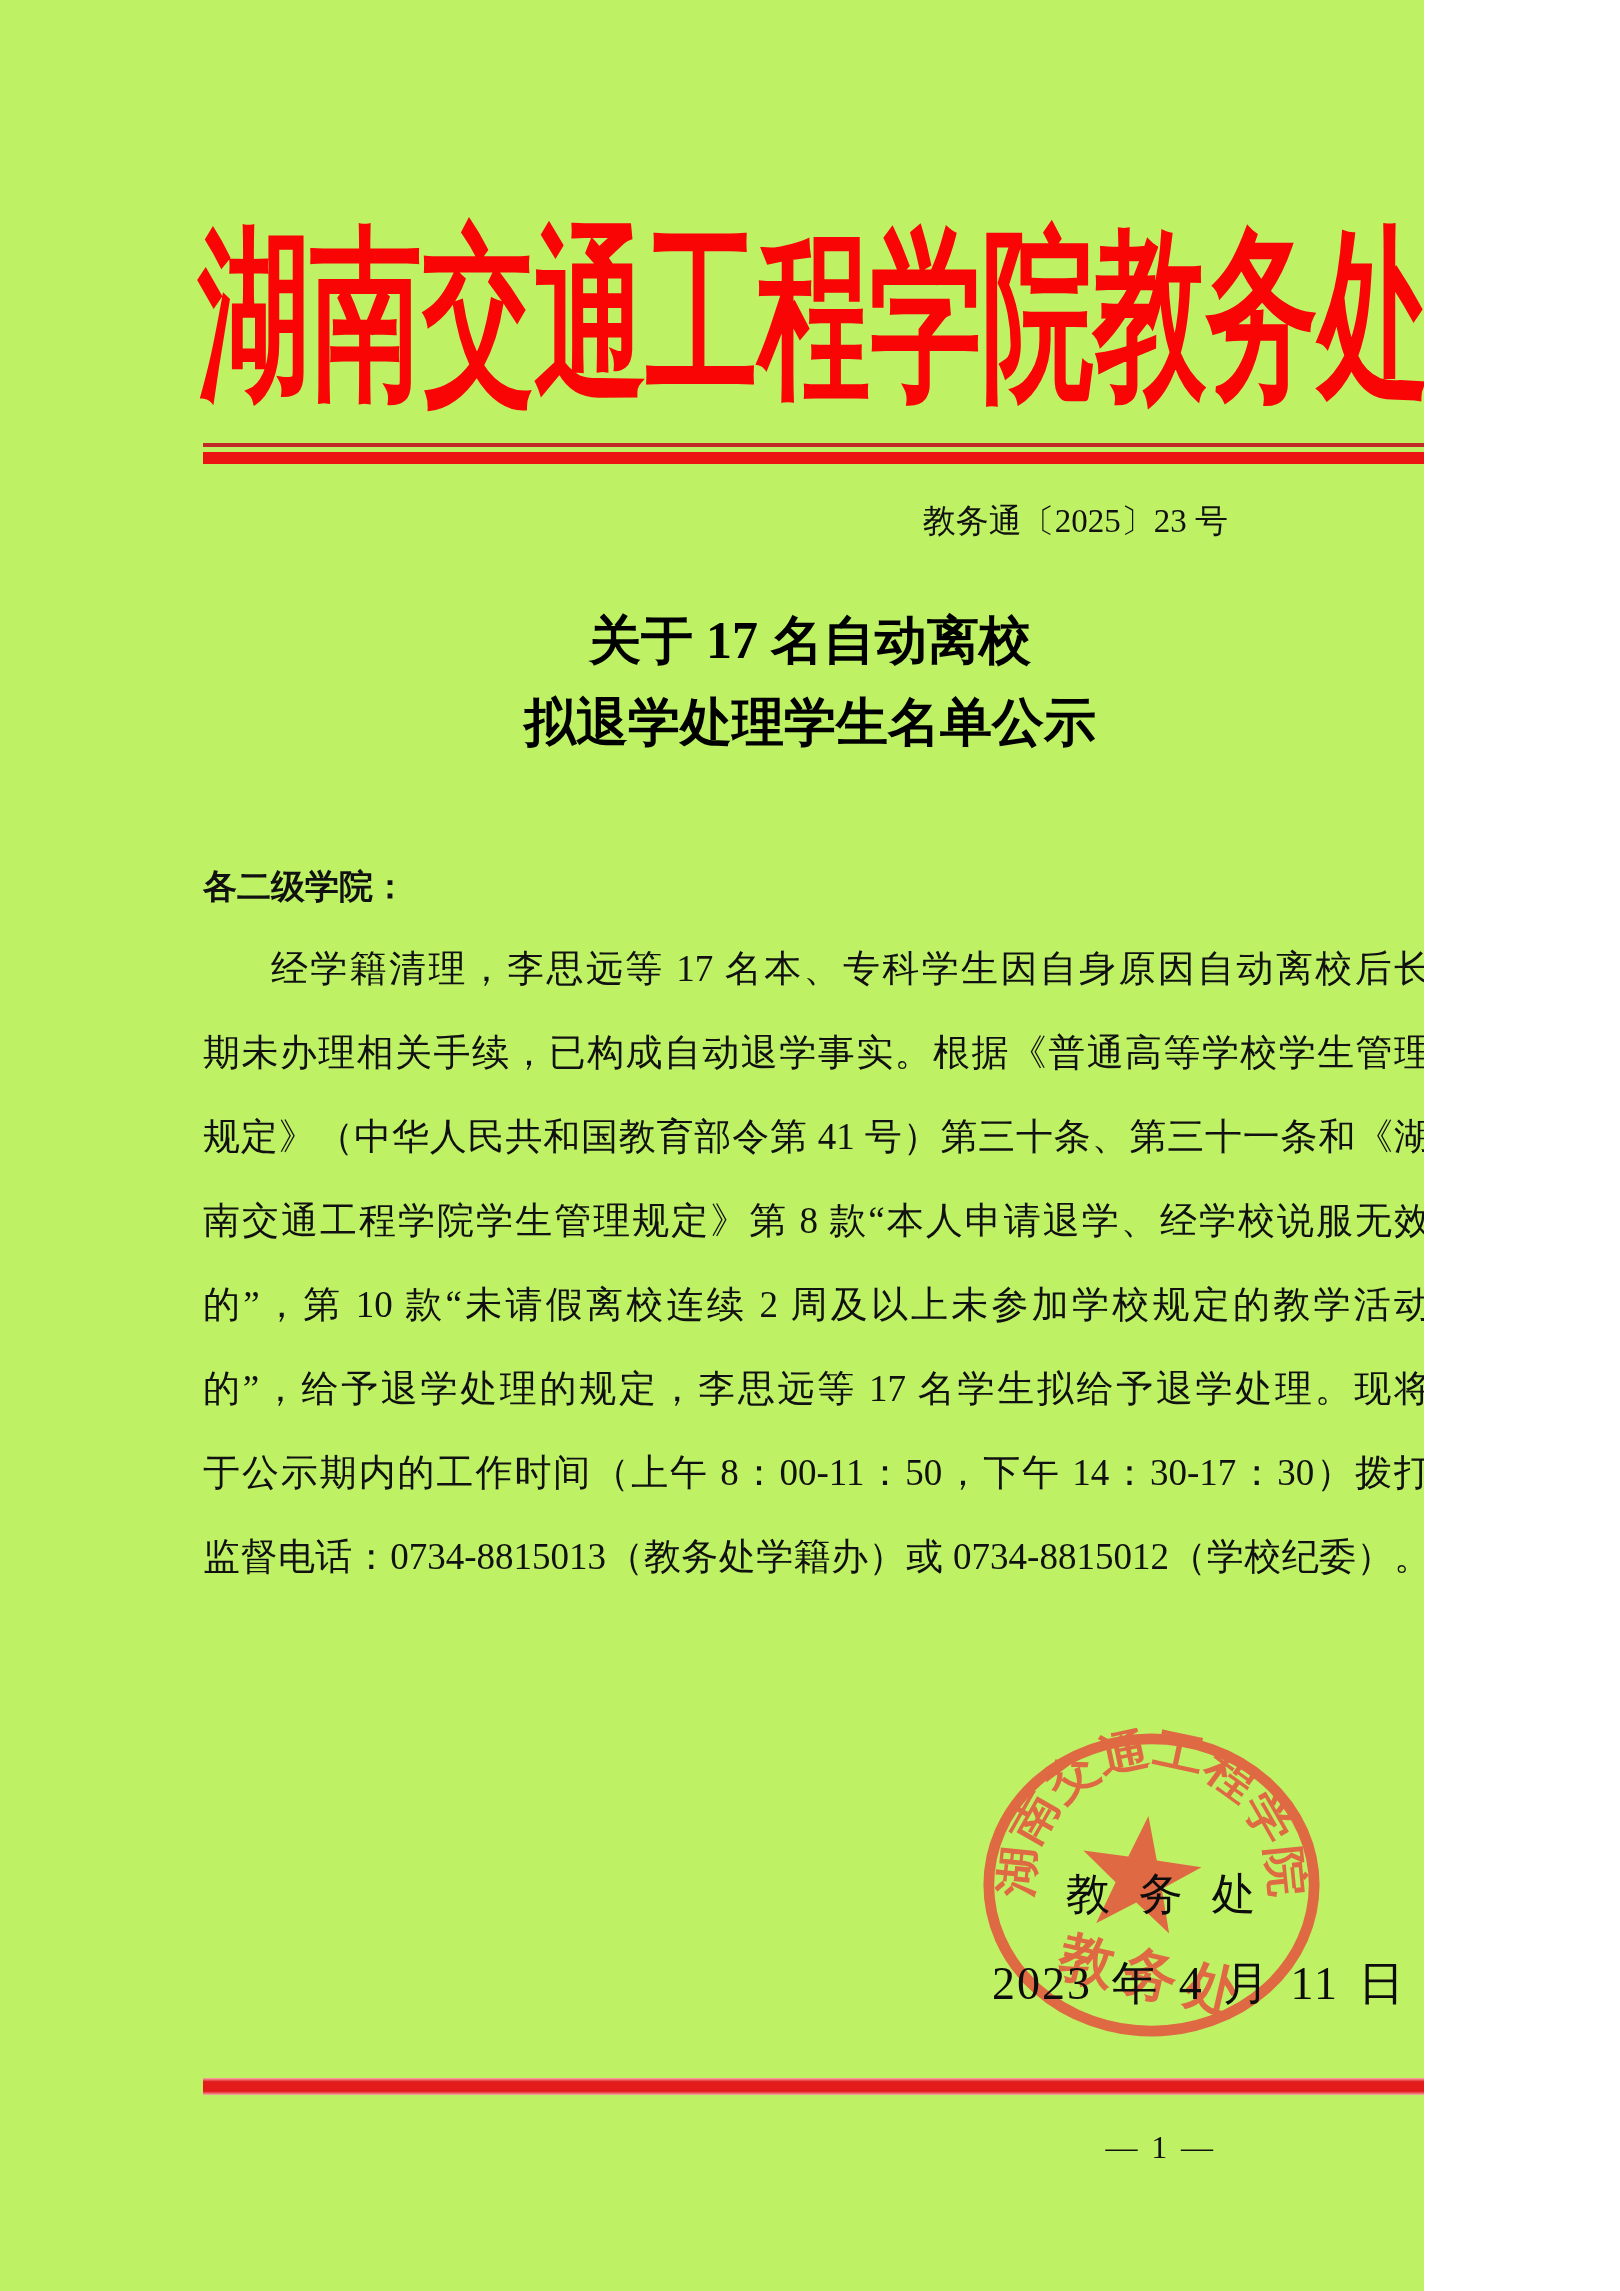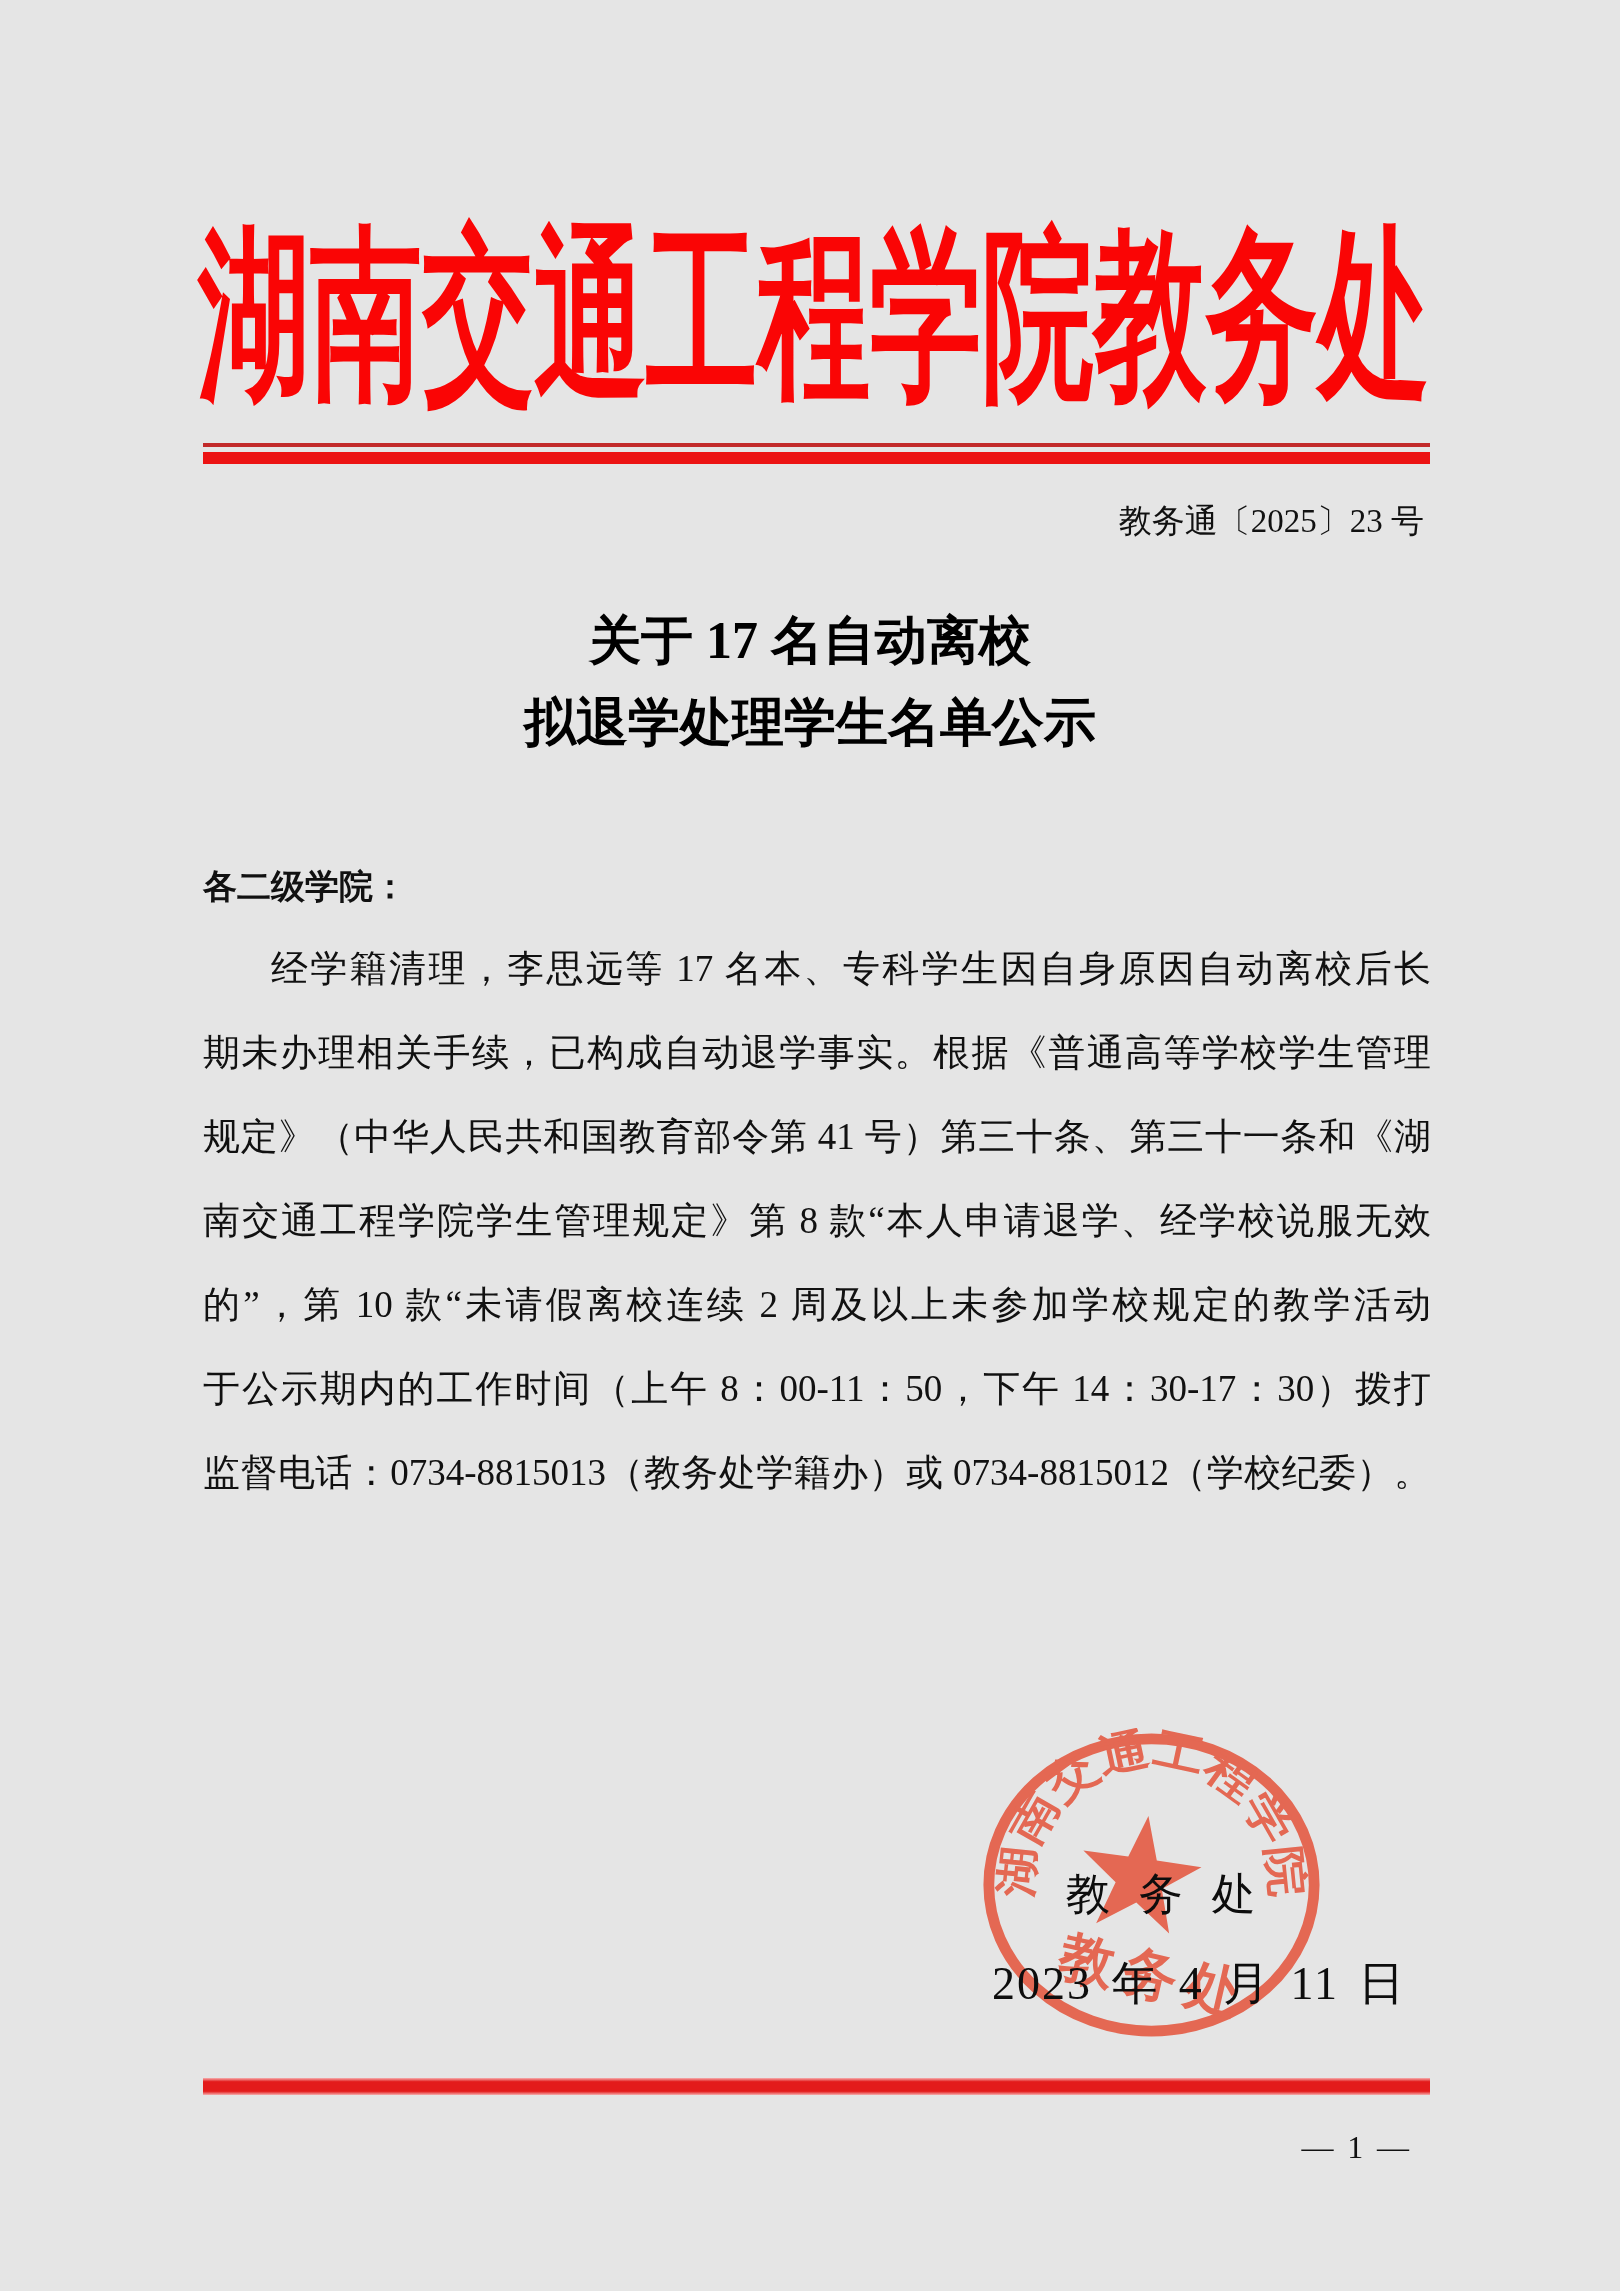--- a/index.html
+++ b/index.html
@@ -1,17 +1,17 @@
 <!DOCTYPE html>
 <html><head>
 <meta charset="utf-8">
 <style>
   html,body{margin:0;padding:0;background:#ffffff;}
   .page{
-    position:relative;width:1620px;height:2292px;background:#e5e5e5;overflow:hidden;
+    position:relative;width:1424px;height:2292px;background:#bef264;overflow:hidden;
     font-family:"Liberation Serif","DejaVu Serif",serif;color:#1a1a1a;
   }
   
   .letterhead{
     position:absolute;top:223px;left:198px;width:1229px;height:186px;
     font-size:112px;line-height:1;font-weight:bold;color:#fa0505;
     white-space:nowrap;transform:scaleY(1.66);transform-origin:left top;
     letter-spacing:0;
   }
   .rule-top{position:absolute;top:443px;left:203px;width:1227px;}
@@ -89,20 +89,21 @@
   </div>
 
   <div class="salutation">各二级学院：</div>
 
   <div class="body-block">
     <div class="body-line">经学籍清理，李思远等 17 名本、专科学生因自身原因自动离校后长</div>
     <div class="body-line">期未办理相关手续，已构成自动退学事实。根据《普通高等学校学生管理</div>
     <div class="body-line">规定》（中华人民共和国教育部令第 41 号）第三十条、第三十一条和《湖</div>
     <div class="body-line">南交通工程学院学生管理规定》第 8 款“本人申请退学、经学校说服无效</div>
     <div class="body-line">的”，第 10 款“未请假离校连续 2 周及以上未参加学校规定的教学活动</div>
+    <div class="body-line">的”，给予退学处理的规定，李思远等 17 名学生拟给予退学处理。现将</div>
     <div class="body-line">于公示期内的工作时间（上午 8：00-11：50，下午 14：30-17：30）拨打</div>
     <div class="body-line">监督电话：0734-8815013（教务处学籍办）或 0734-8815012（学校纪委）。</div>
   </div>
 
 
   <svg class="seal" viewBox="0 0 350 320" xmlns="http://www.w3.org/2000/svg">
     <ellipse cx="175" cy="160" rx="166" ry="149" fill="none" stroke="#e4573f" stroke-width="11"></ellipse>
     <defs>
       <path id="seal-arc" d="M 54.9 181.2 A 122 122 0 1 1 295.1 181.2" fill="none"></path>
     </defs>

